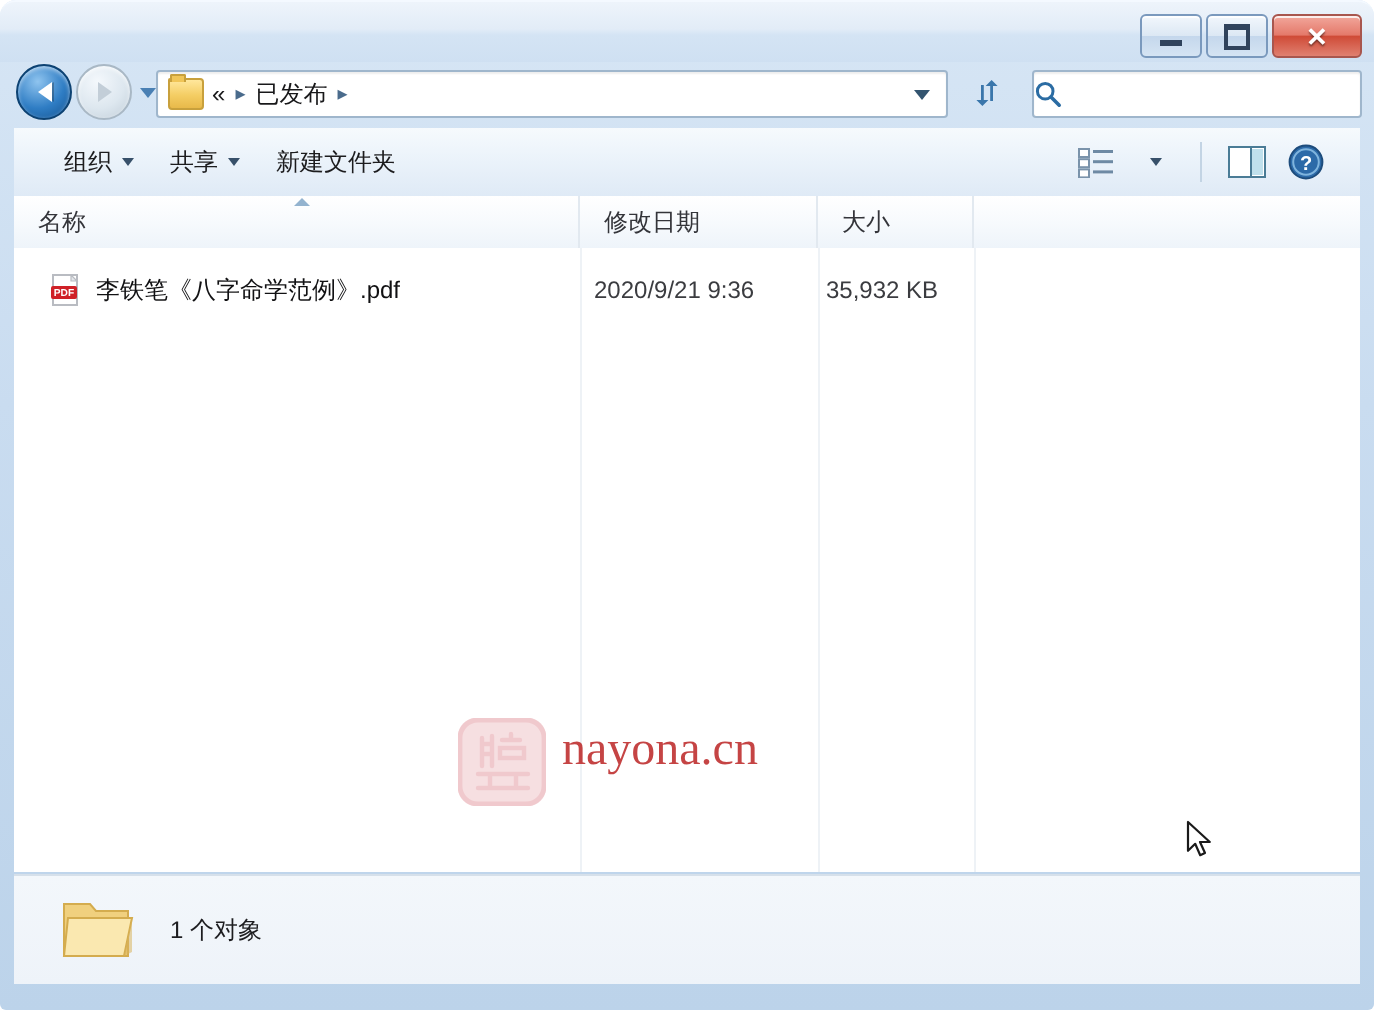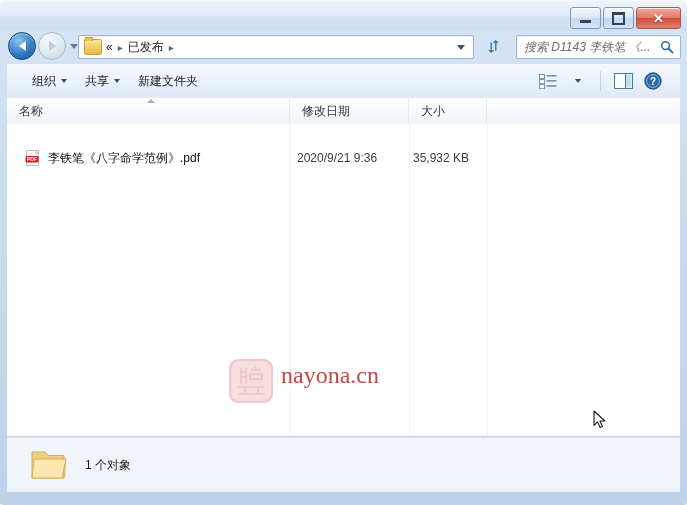--- a/index.html
+++ b/index.html
@@ -378,21 +378,20 @@
     </div>
 
     <div id="refreshbtn">
       <svg width="15" height="15" viewBox="0 0 15 15">
         <path d="M4.5 3.5 L4.5 11 L2.2 11 L5.2 14 L8.2 11 L5.9 11 L5.9 3.5 Z" fill="#3a76ab"></path>
         <path d="M10.5 11.5 L10.5 4 L12.8 4 L9.8 1 L6.8 4 L9.1 4 L9.1 11.5 Z" fill="#3a76ab"></path>
       </svg>
     </div>
 
     <div id="searchbox">
-      <span id="search-placeholder">搜索 D1143 李铁笔 《...</span>
       <span id="search-icon">
         <svg width="14" height="14" viewBox="0 0 14 14">
           <circle cx="5.6" cy="5.6" r="3.9" fill="none" stroke="#2b6ca3" stroke-width="1.5"></circle>
           <line x1="8.5" y1="8.5" x2="12.6" y2="12.6" stroke="#2b6ca3" stroke-width="1.8" stroke-linecap="round"></line>
         </svg>
       </span>
     </div>
   </div>
 
   <div id="toolbar">
@@ -454,21 +453,21 @@
       <span></span>
     </div>
   </div>
   <div id="sort-arrow"></div>
 
   <div id="listarea">
     <div class="colline" style="left:283px"></div>
     <div class="colline" style="left:402px"></div>
     <div class="colline" style="left:480px"></div>
 
-    <div class="filerow" style="margin-top:23px;position:relative">
+    <div class="filerow" style="margin-top:10px;position:relative">
       <span id="pdf-icon">
         <svg width="16" height="16" viewBox="0 0 16 16">
           <rect x="1.5" y="0.5" width="12" height="15" fill="#ffffff" stroke="#b9bcc2"></rect>
           <path d="M10.5 0.5 L13.5 3.5 L10.5 3.5 Z" fill="#e3e6ea" stroke="#b9bcc2" stroke-width="0.6"></path>
           <rect x="0.5" y="6" width="13" height="6.5" rx="1" fill="#cf2027"></rect>
           <text x="7" y="11.2" font-size="5.1" font-weight="bold" fill="#ffffff" text-anchor="middle" font-family="Liberation Sans, sans-serif">PDF</text>
         </svg>
       </span>
       <span class="filename">李铁笔《八字命学范例》.pdf</span>
       <span class="filedate">2020/9/21 9:36</span>

